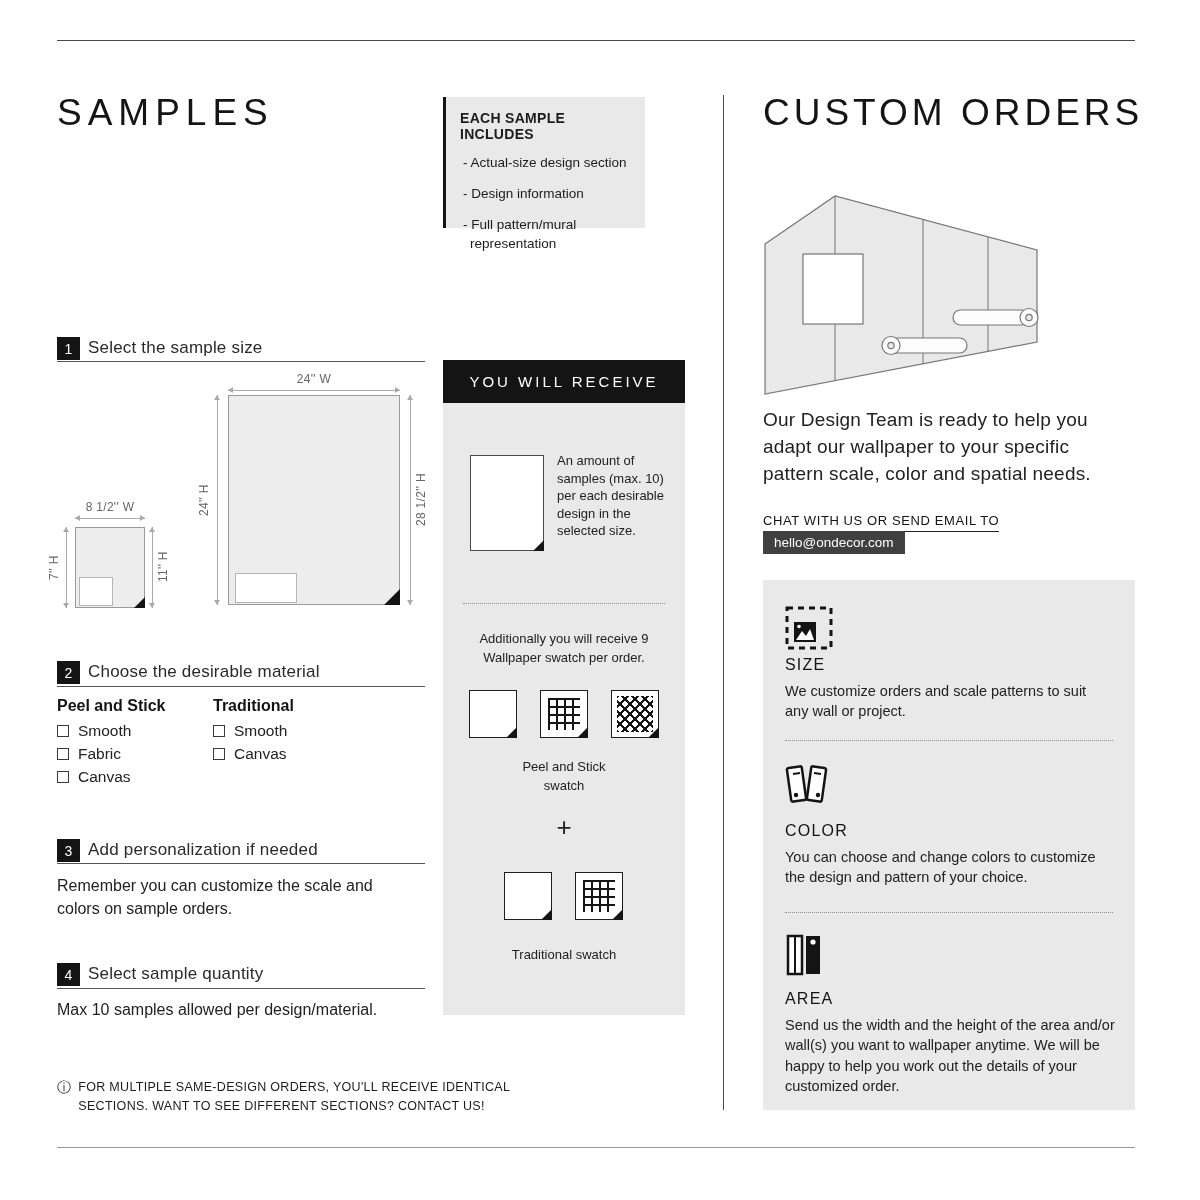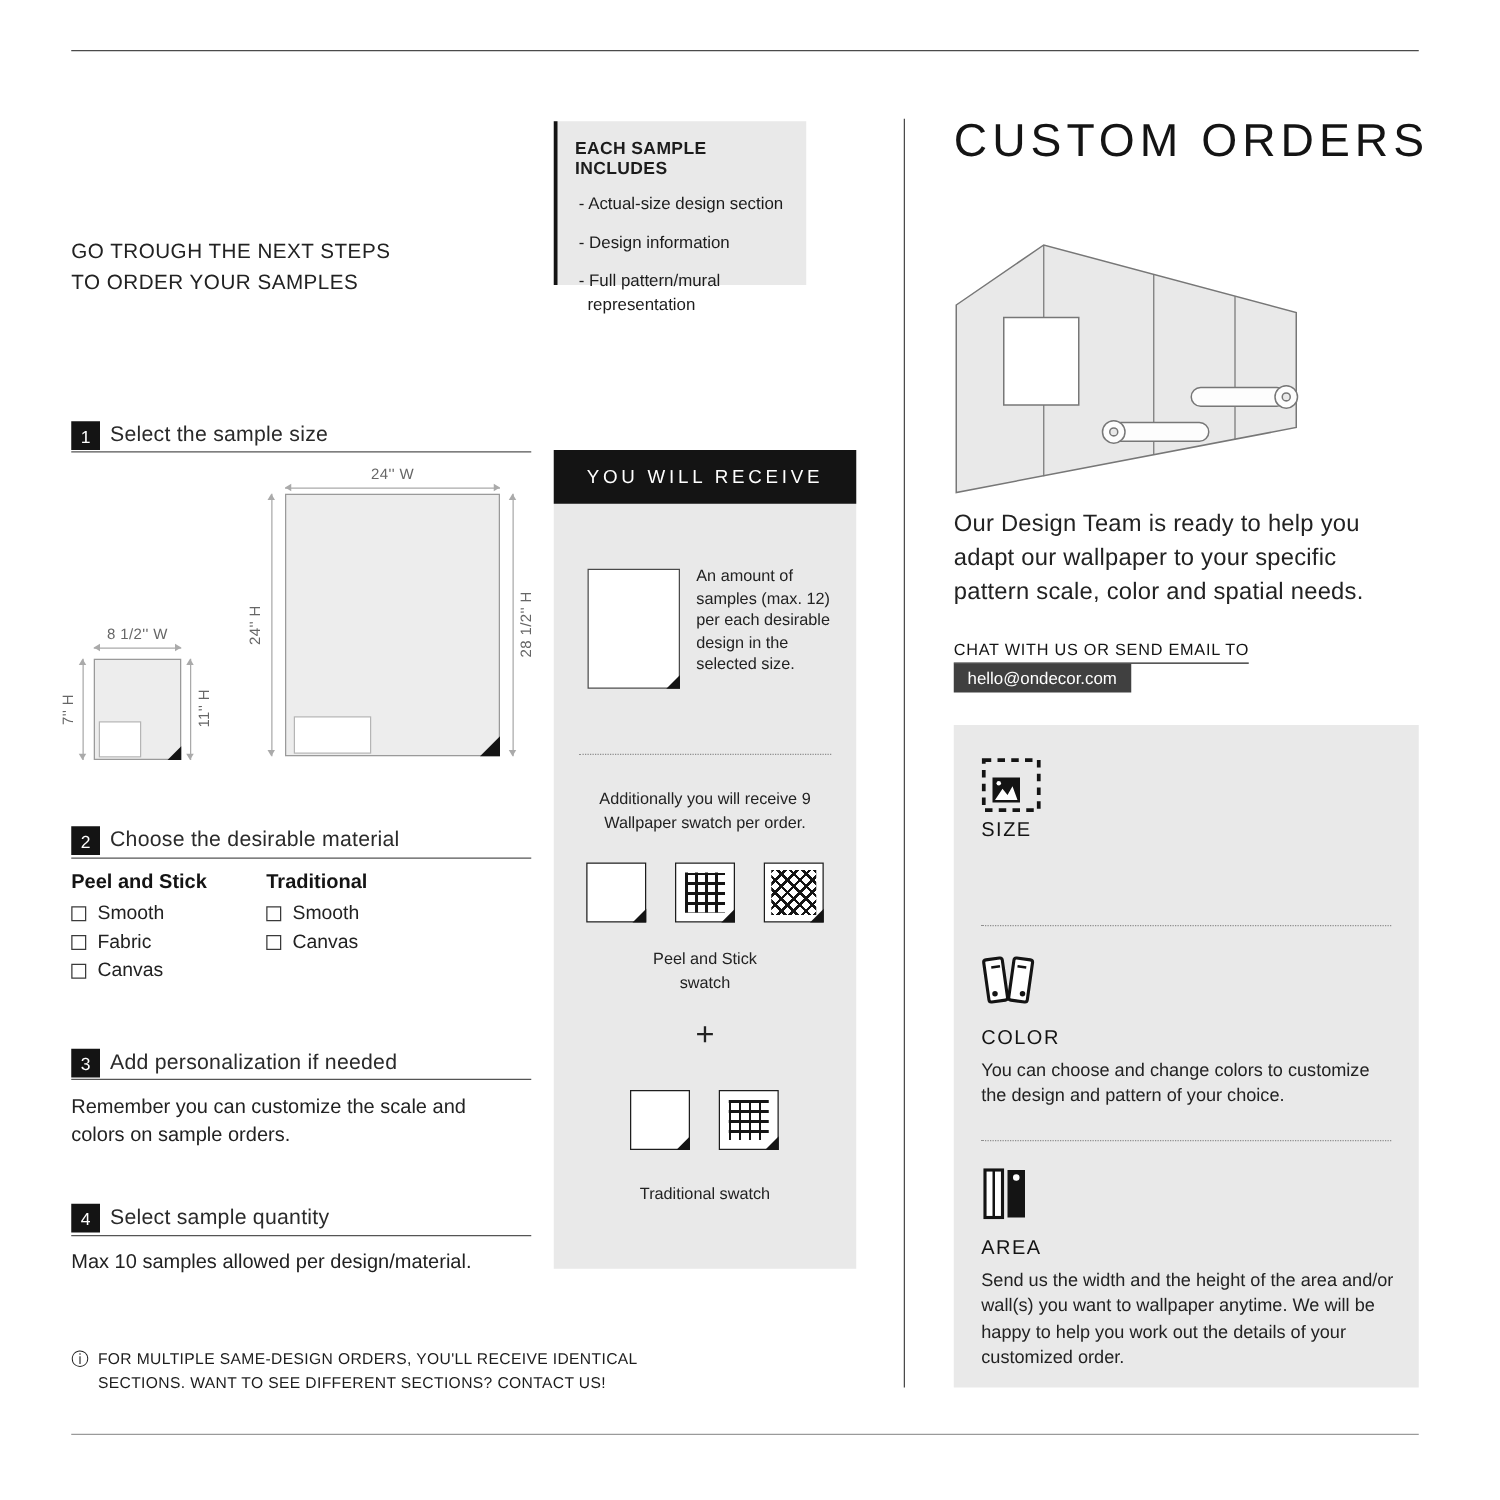--- a/index.html
+++ b/index.html
@@ -80,32 +80,29 @@
 </style>
 </head>
 <body>
 
 <div class="canvas">
 
   <div class="rule" style="left:57px;top:40px;width:1078px"></div>
   <div class="rule light" style="left:57px;top:1147px;width:1078px"></div>
   <div class="vrule" style="left:723px;top:95px;height:1015px"></div>
 
+  <div class="big-title abs" style="left:57px;top:92px">SAMPLES</div>
 
   <div class="includes abs" style="left:443px;top:97px;width:202px;height:131px">
     <div class="includes-title">EACH SAMPLE INCLUDES</div>
     <div class="includes-item">Actual-size design section</div>
     <div class="includes-item">Design information</div>
     <div class="includes-item">Full pattern/mural representation</div>
   </div>
 
-  <div class="intro abs" style="left:57px;top:189px">
-    <div>GO TROUGH THE NEXT STEPS</div>
-    <div>TO ORDER YOUR SAMPLES</div>
-  </div>
 
   <div class="step-num" style="left:57px;top:337px">1</div>
   <div class="step-label" style="left:88px;top:338px">Select the sample size</div>
   <div class="step-line" style="left:57px;top:361px"></div>
 
   <div class="abs dim-label" style="left:228px;top:372px;width:172px;text-align:center">24'' W</div>
   <div class="dim-h" style="left:228px;top:390px;width:172px"></div>
   <div class="dim-v" style="left:217px;top:395px;height:210px"></div>
   <div class="vlabel" style="left:197px;top:455px;height:90px">24'' H</div>
   <div class="sample-rect abs" style="left:228px;top:395px;width:172px;height:210px">
@@ -168,21 +165,21 @@
     <span class="icon">ⓘ</span>
     <span>FOR MULTIPLE SAME-DESIGN ORDERS, YOU'LL RECEIVE IDENTICAL SECTIONS. WANT TO SEE DIFFERENT SECTIONS? CONTACT US!</span>
   </div>
 
   <div class="panel abs" style="left:443px;top:360px;width:242px;height:655px">
     <div class="panel-header" style="height:43px">YOU WILL RECEIVE</div>
 
     <div class="sample-sheet" style="left:27px;top:95px;width:74px;height:96px">
       <div class="fold sm"></div>
     </div>
-    <div class="abs" style="left:114px;top:92px;width:124px;font-size:13px;line-height:1.35;color:#222">An amount of samples (max. 12) per each desirable design in the selected size.</div>
+    <div class="abs" style="left:114px;top:92px;width:124px;font-size:13px;line-height:1.35;color:#222">An amount of samples (max. 10) per each desirable design in the selected size.</div>
 
     <div class="dotline" style="left:20px;top:243px;width:202px"></div>
 
     <div class="abs center-text" style="left:14px;top:270px;width:214px">Additionally you will receive 9 Wallpaper swatch per order.</div>
 
     <div class="swatch" style="left:26px;top:330px">
       <div class="fold sm"></div>
     </div>
     <div class="swatch" style="left:97px;top:330px">
       <div class="pattern-grid"></div>
@@ -239,20 +236,21 @@
 
     <div class="abs" style="left:22px;top:26px">
       <svg width="48" height="44" viewBox="0 0 48 44">
         <rect x="2" y="2" width="44" height="40" fill="none" stroke="#141414" stroke-width="3" stroke-dasharray="6 5"></rect>
         <rect x="9" y="16" width="22" height="20" fill="#141414"></rect>
         <path d="M11 34 L17 25 L21 30 L25 23 L29 34 Z" fill="#fff"></path>
         <circle cx="14" cy="20.5" r="1.8" fill="#fff"></circle>
       </svg>
     </div>
     <div class="feature-name" style="left:22px;top:76px">SIZE</div>
+    <div class="feature-text" style="left:22px;top:101px;width:305px">We customize orders and scale patterns to suit any wall or project.</div>
     <div class="dotline" style="left:22px;top:160px;width:328px"></div>
 
     <div class="abs" style="left:22px;top:180px">
       <svg width="44" height="48" viewBox="0 0 44 48">
         <g fill="#fff" stroke="#141414" stroke-width="2.5">
           <rect x="4" y="7" width="15" height="34" rx="2" transform="rotate(-8 11.5 24)"></rect>
           <rect x="24" y="7" width="15" height="34" rx="2" transform="rotate(8 31.5 24)"></rect>
         </g>
         <line x1="8" y1="14" x2="15" y2="13" stroke="#141414" stroke-width="2"></line>
         <line x1="29" y1="13" x2="36" y2="14" stroke="#141414" stroke-width="2"></line>

